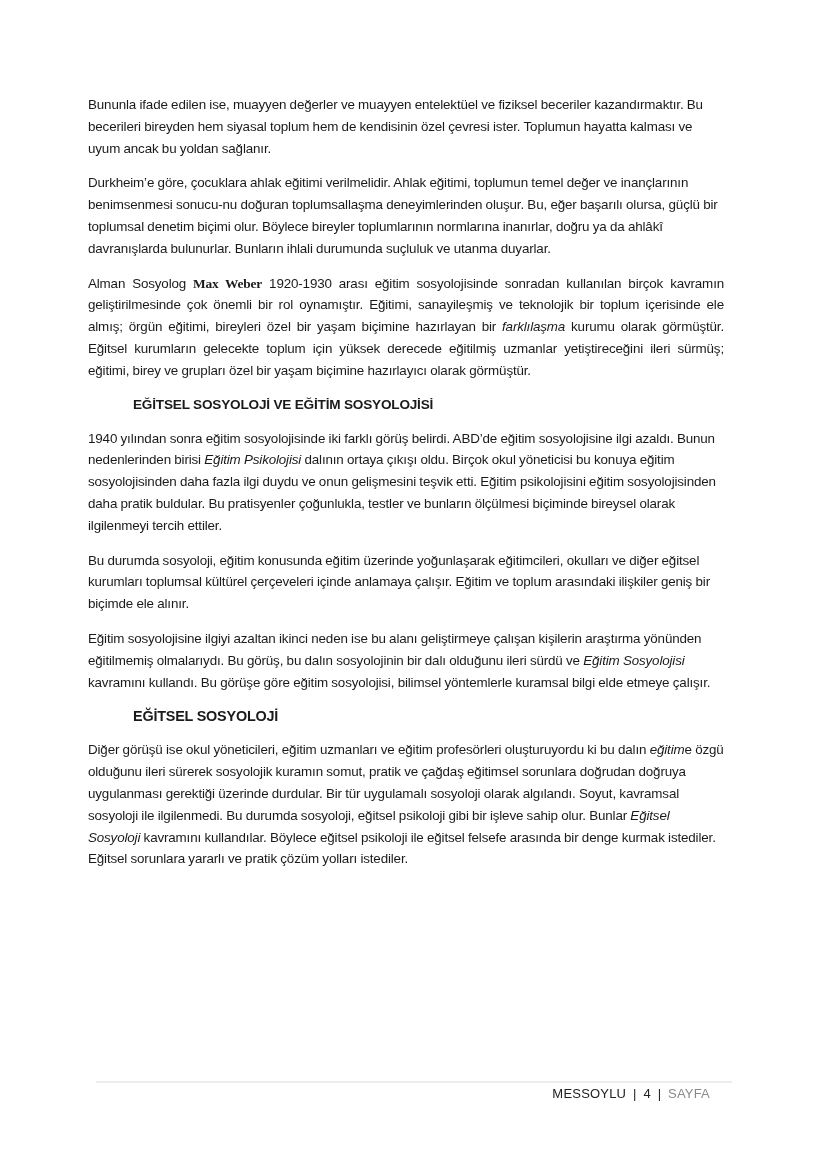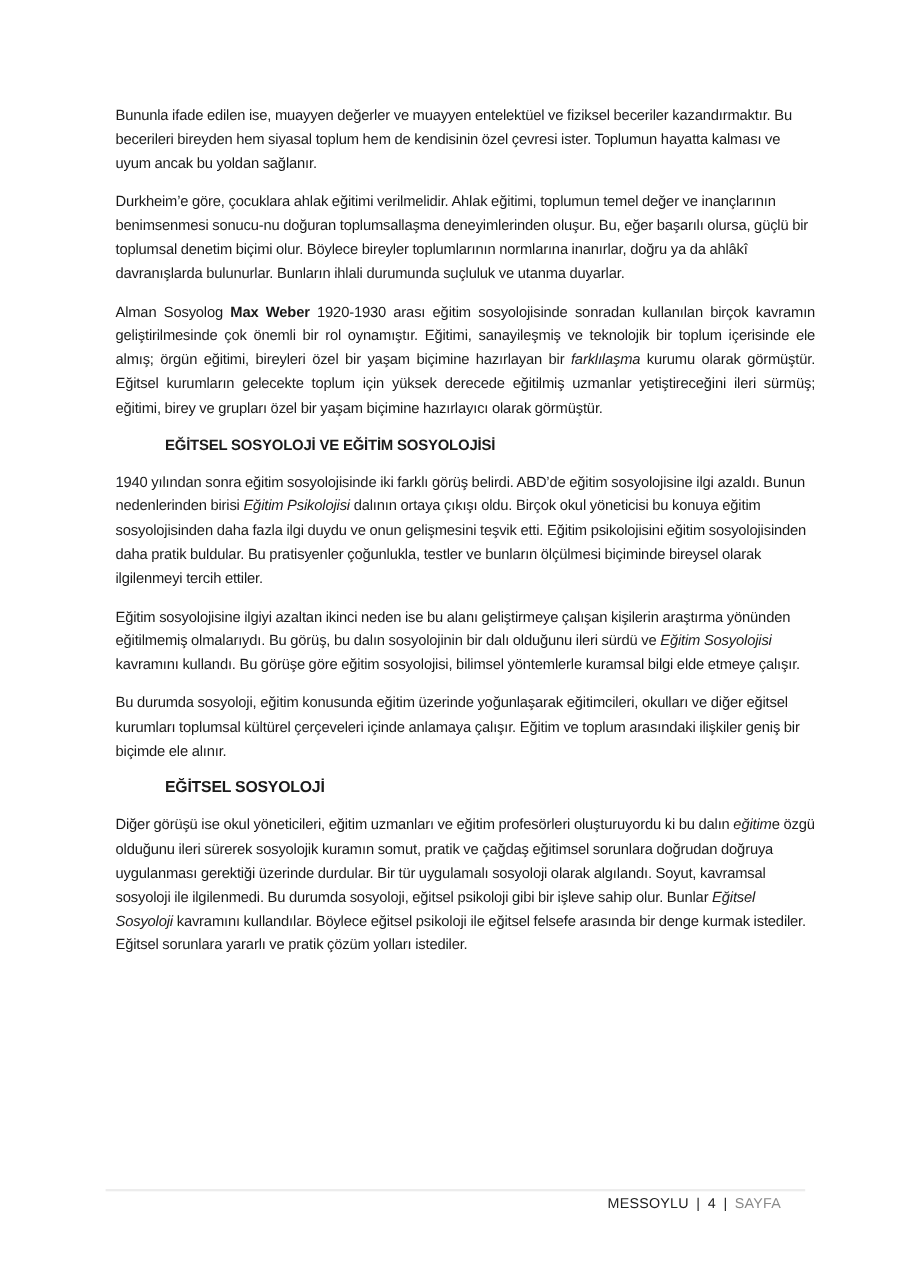--- a/index.html
+++ b/index.html
@@ -1,49 +1,49 @@
 <!DOCTYPE html>
 <html><head>
 <meta charset="utf-8">
 <style>
   html, body { margin: 0; padding: 0; background: #ffffff; }
   body { width: 828px; height: 1170px; position: relative; overflow: hidden;
          font-family: "Liberation Sans", sans-serif; color: #1a1a1a; }
-  .page { position: absolute; left: 105px; top: 94px; width: 636px; }
+  .page { position: absolute; left: 88px; top: 94px; width: 636px; }
   p.para { margin: 0 0 13px 0; font-size: 13.4px; line-height: 21.8px; letter-spacing: -0.15px; word-spacing: -0.2px; }
   p.justify { text-align: justify; }
   h2.heading { margin: 4px 0 13px 0; font-size: 13.6px; font-weight: bold; line-height: 20px; letter-spacing: -0.2px; padding-left: 45px; }
   h2.heading.lg { font-size: 14.4px; margin-top: 6px; }
   .footer-rule { position: absolute; left: 96px; top: 1081px; width: 636px; height: 2px; background: #ececec; }
   .footer { position: absolute; right: 118px; top: 1086px; font-size: 13px; letter-spacing: 0.2px; }
   .footer .author { color: #222; }
   .footer .sep { color: #222; padding: 0 3px; }
   .footer .label { color: #8a8a8a; }
   em { }
-  b { font-weight: bold; }
+  b { font-weight: bold; font-family: Liberation Serif, serif; }
 </style>
 </head>
 <body>
 
 <div class="page">
 
   <p class="para">Bununla ifade edilen ise, muayyen değerler ve muayyen entelektüel ve fiziksel beceriler kazandırmaktır. Bu becerileri bireyden hem siyasal toplum hem de kendisinin özel çevresi ister. Toplumun hayatta kalması ve uyum ancak bu yoldan sağlanır.</p>
 
   <p class="para">Durkheim’e göre, çocuklara ahlak eğitimi verilmelidir. Ahlak eğitimi, toplumun temel değer ve inançlarının benimsenmesi sonucu-nu doğuran toplumsallaşma deneyimlerinden oluşur. Bu, eğer başarılı olursa, güçlü bir toplumsal denetim biçimi olur. Böylece bireyler toplumlarının normlarına inanırlar, doğru ya da ahlâkî davranışlarda bulunurlar. Bunların ihlali durumunda suçluluk ve utanma duyarlar.</p>
 
   <p class="para justify"><span>Alman Sosyolog </span><b>Max Weber</b><span> 1920-1930 arası eğitim sosyolojisinde sonradan kullanılan birçok kavramın geliştirilmesinde çok önemli bir rol oynamıştır. Eğitimi, sanayileşmiş ve teknolojik bir toplum içerisinde ele almış; örgün eğitimi, bireyleri özel bir yaşam biçimine hazırlayan bir </span><em>farklılaşma</em><span> kurumu olarak görmüştür. Eğitsel kurumların gelecekte toplum için yüksek derecede eğitilmiş uzmanlar yetiştireceğini ileri sürmüş; eğitimi, birey ve grupları özel bir yaşam biçimine hazırlayıcı olarak görmüştür.</span></p>
 
   <h2 class="heading">EĞİTSEL SOSYOLOJİ VE EĞİTİM SOSYOLOJİSİ</h2>
 
   <p class="para"><span>1940 yılından sonra eğitim sosyolojisinde iki farklı görüş belirdi. ABD’de eğitim sosyolojisine ilgi azaldı. Bunun nedenlerinden birisi </span><em>Eğitim Psikolojisi</em><span> dalının ortaya çıkışı oldu. Birçok okul yöneticisi bu konuya eğitim sosyolojisinden daha fazla ilgi duydu ve onun gelişmesini teşvik etti. Eğitim psikolojisini eğitim sosyolojisinden daha pratik buldular. Bu pratisyenler çoğunlukla, testler ve bunların ölçülmesi biçiminde bireysel olarak ilgilenmeyi tercih ettiler.</span></p>
 
 
+  <p class="para">Bu durumda sosyoloji, eğitim konusunda eğitim üzerinde yoğunlaşarak eğitimcileri, okulları ve diğer eğitsel kurumları toplumsal kültürel çerçeveleri içinde anlamaya çalışır. Eğitim ve toplum arasındaki ilişkiler geniş bir biçimde ele alınır.</p>
+
   <p class="para"><span>Eğitim sosyolojisine ilgiyi azaltan ikinci neden ise bu alanı geliştirmeye çalışan kişilerin araştırma yönünden eğitilmemiş olmalarıydı. Bu görüş, bu dalın sosyolojinin bir dalı olduğunu ileri sürdü ve </span><em>Eğitim Sosyolojisi</em><span> kavramını kullandı. Bu görüşe göre eğitim sosyolojisi, bilimsel yöntemlerle kuramsal bilgi elde etmeye çalışır.</span></p>
-
-  <p class="para">Bu durumda sosyoloji, eğitim konusunda eğitim üzerinde yoğunlaşarak eğitimcileri, okulları ve diğer eğitsel kurumları toplumsal kültürel çerçeveleri içinde anlamaya çalışır. Eğitim ve toplum arasındaki ilişkiler geniş bir biçimde ele alınır.</p>
 
   <h2 class="heading lg">EĞİTSEL SOSYOLOJİ</h2>
 
   <p class="para"><span>Diğer görüşü ise okul yöneticileri, eğitim uzmanları ve eğitim profesörleri oluşturuyordu ki bu dalın </span><em>eğitim</em><span>e özgü olduğunu ileri sürerek sosyolojik kuramın somut, pratik ve çağdaş eğitimsel sorunlara doğrudan doğruya uygulanması gerektiği üzerinde durdular. Bir tür uygulamalı sosyoloji olarak algılandı. Soyut, kavramsal sosyoloji ile ilgilenmedi. Bu durumda sosyoloji, eğitsel psikoloji gibi bir işleve sahip olur. Bunlar </span><em>Eğitsel Sosyoloji</em><span> kavramını kullandılar. Böylece eğitsel psikoloji ile eğitsel felsefe arasında bir denge kurmak istediler. Eğitsel sorunlara yararlı ve pratik çözüm yolları istediler.</span></p>
 
 </div>
 
 <div class="footer-rule"></div>
 
 <div class="footer">

